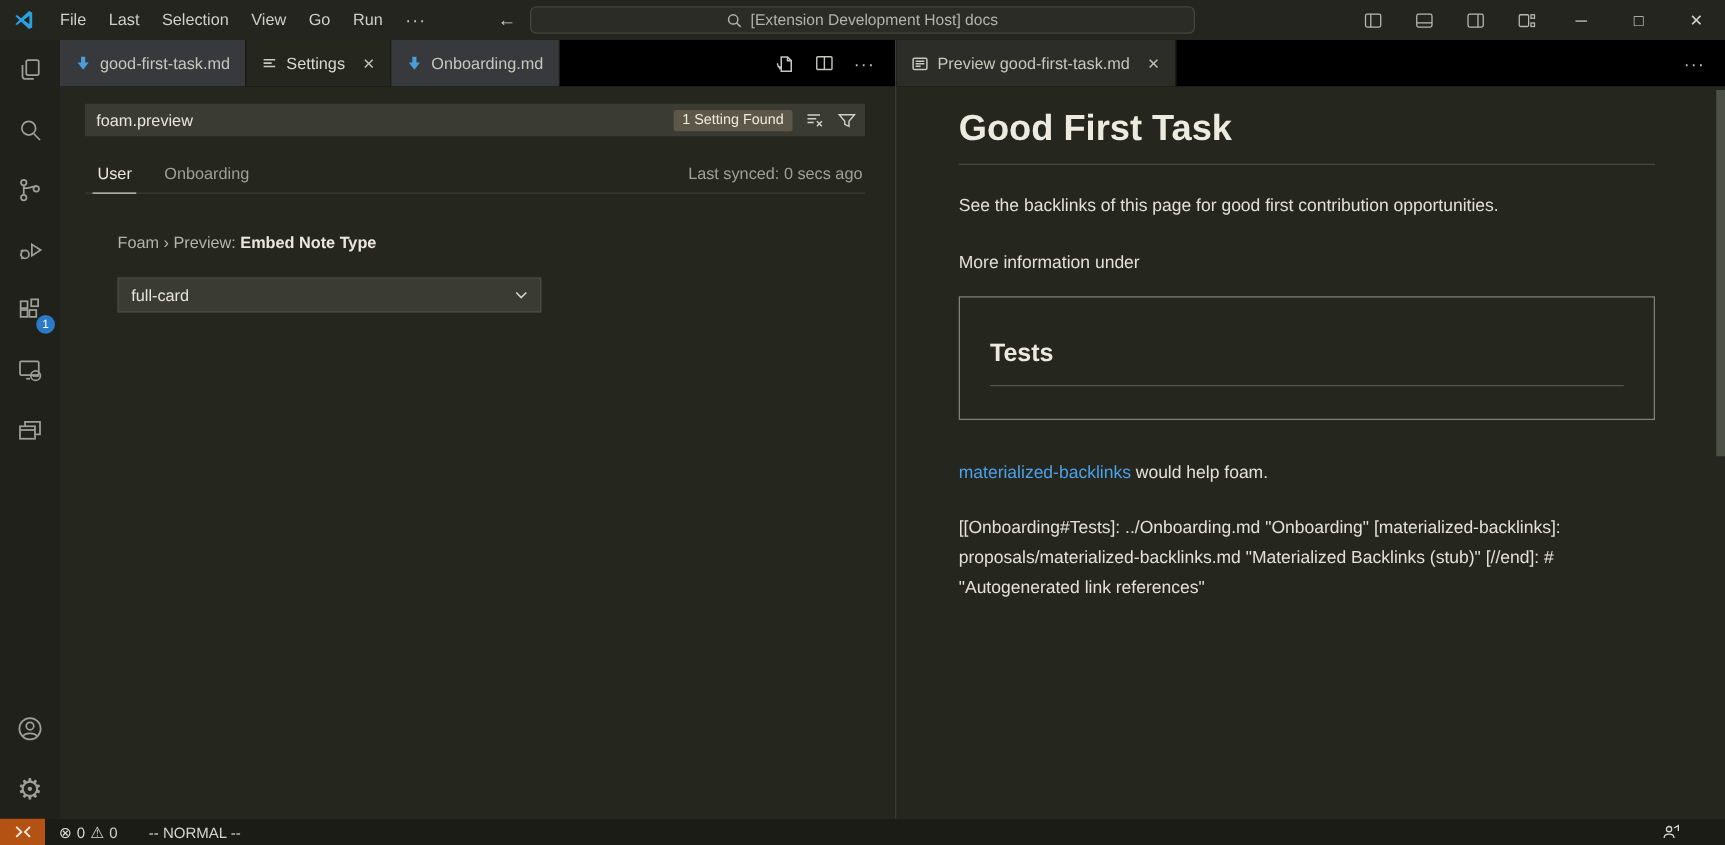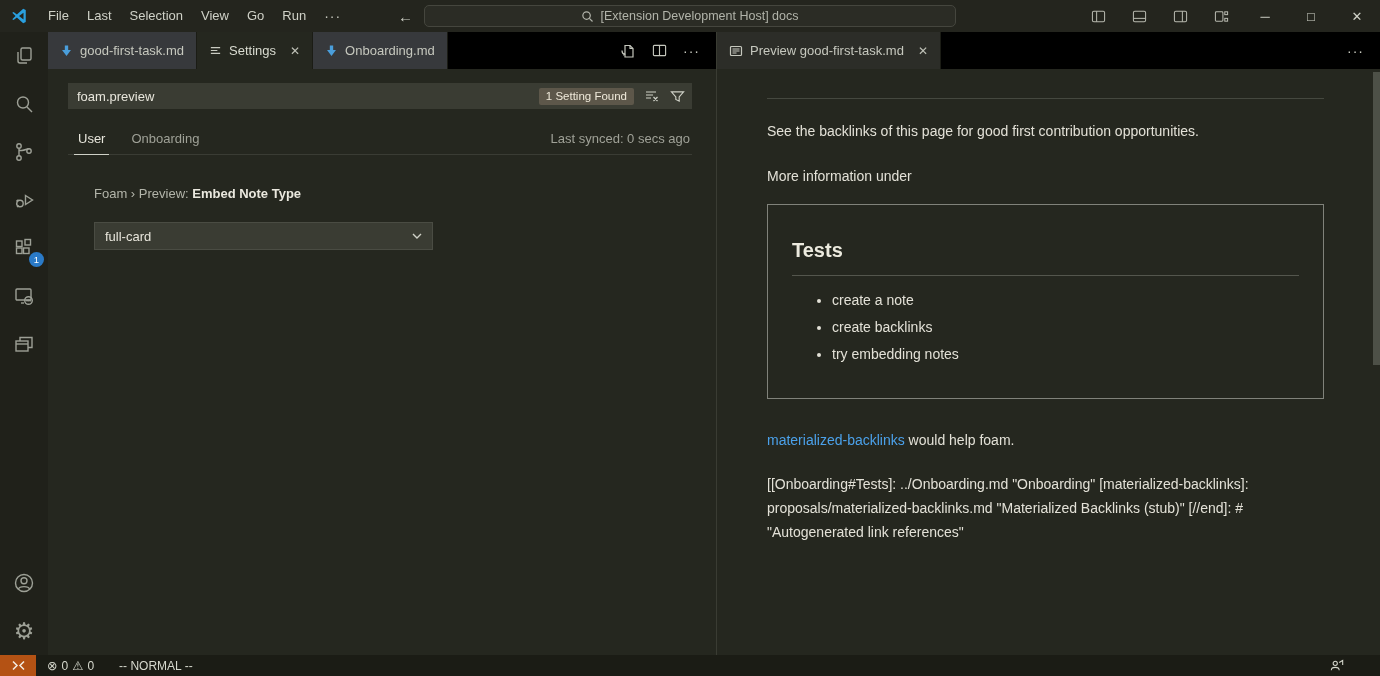--- a/index.html
+++ b/index.html
@@ -315,32 +315,28 @@
           </span>
           <span>Preview good-first-task.md</span>
           <span class="close">✕</span>
         </div>
         <div class="strip-actions">
           <span class="dots">···</span>
         </div>
       </div>
 
       <div class="preview-body">
+        <h1 class="md-h1">Good First Task</h1>
         <hr class="md-hr">
         <p class="md-p">See the backlinks of this page for good first contribution opportunities.</p>
         <p class="md-p" style="margin-top:24px">More information under</p>
 
         <div class="card">
           <div class="card-h">Tests</div>
           <hr class="card-hr">
-          <ul>
-            <li>create a note</li>
-            <li>create backlinks</li>
-            <li>try embedding notes</li>
-          </ul>
         </div>
 
         <p class="md-p linkp"><a class="mdlink" href="#">materialized-backlinks</a><span> would help foam.</span></p>
 
         <p class="md-p refs">[[Onboarding#Tests]: ../Onboarding.md "Onboarding" [materialized-backlinks]: proposals/materialized-backlinks.md "Materialized Backlinks (stub)" [//end]: # "Autogenerated link references"</p>
       </div>
 
       <div class="scroll-thumb"></div>
     </div>
   </div>

